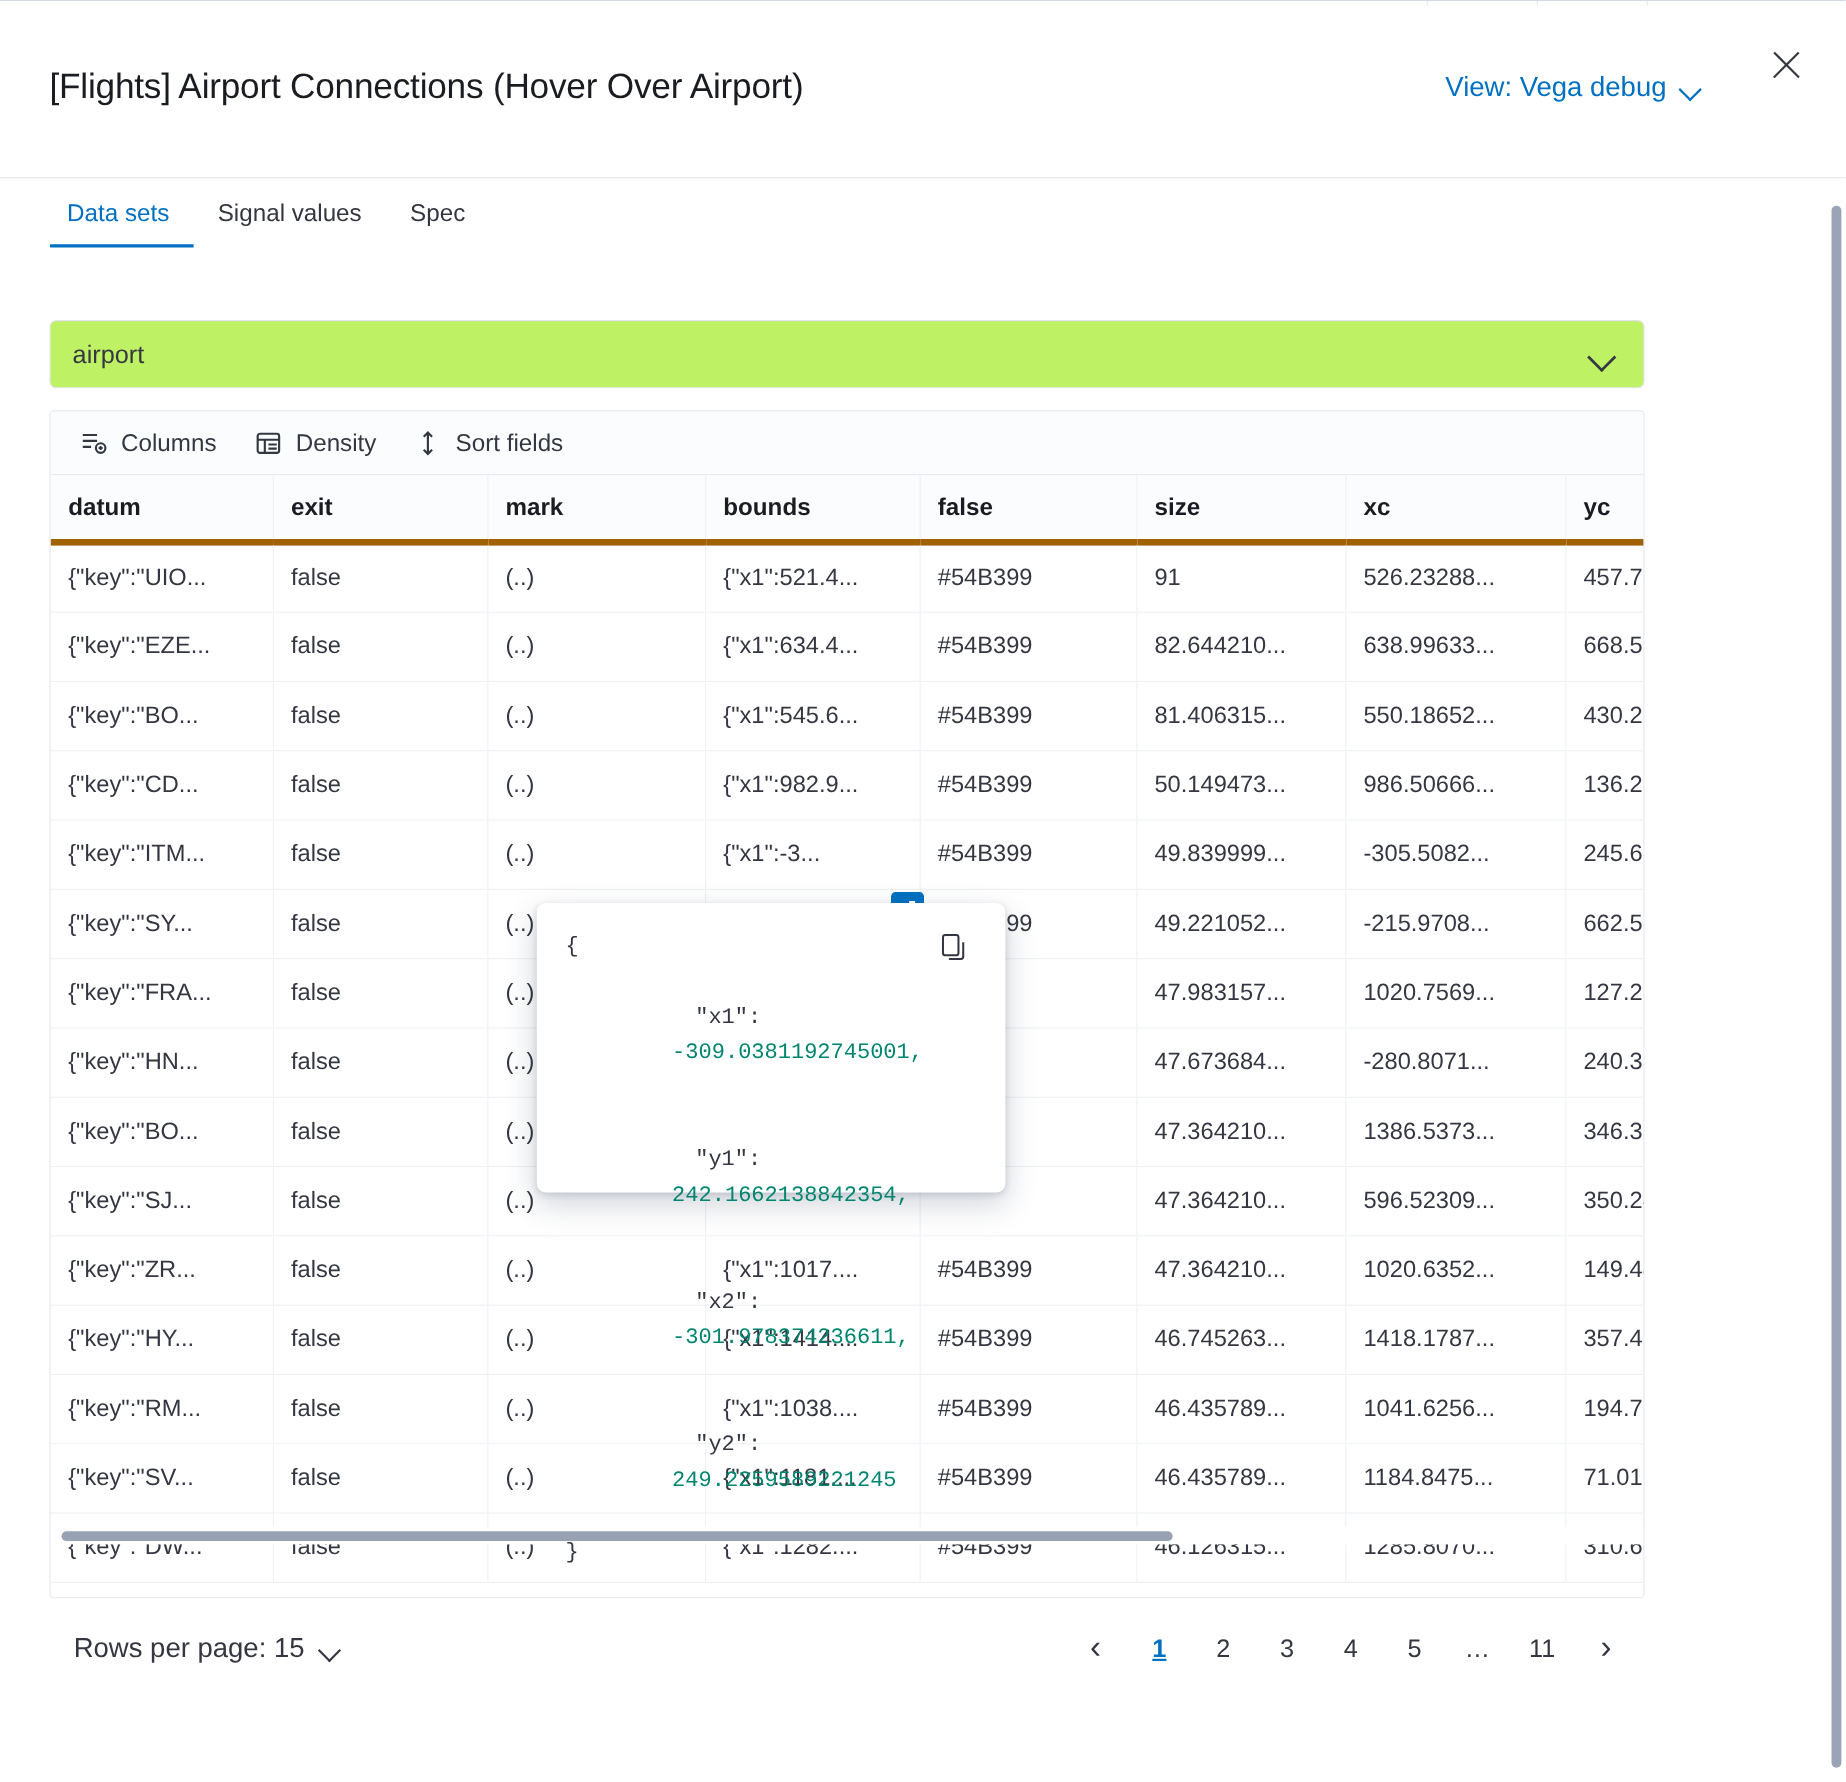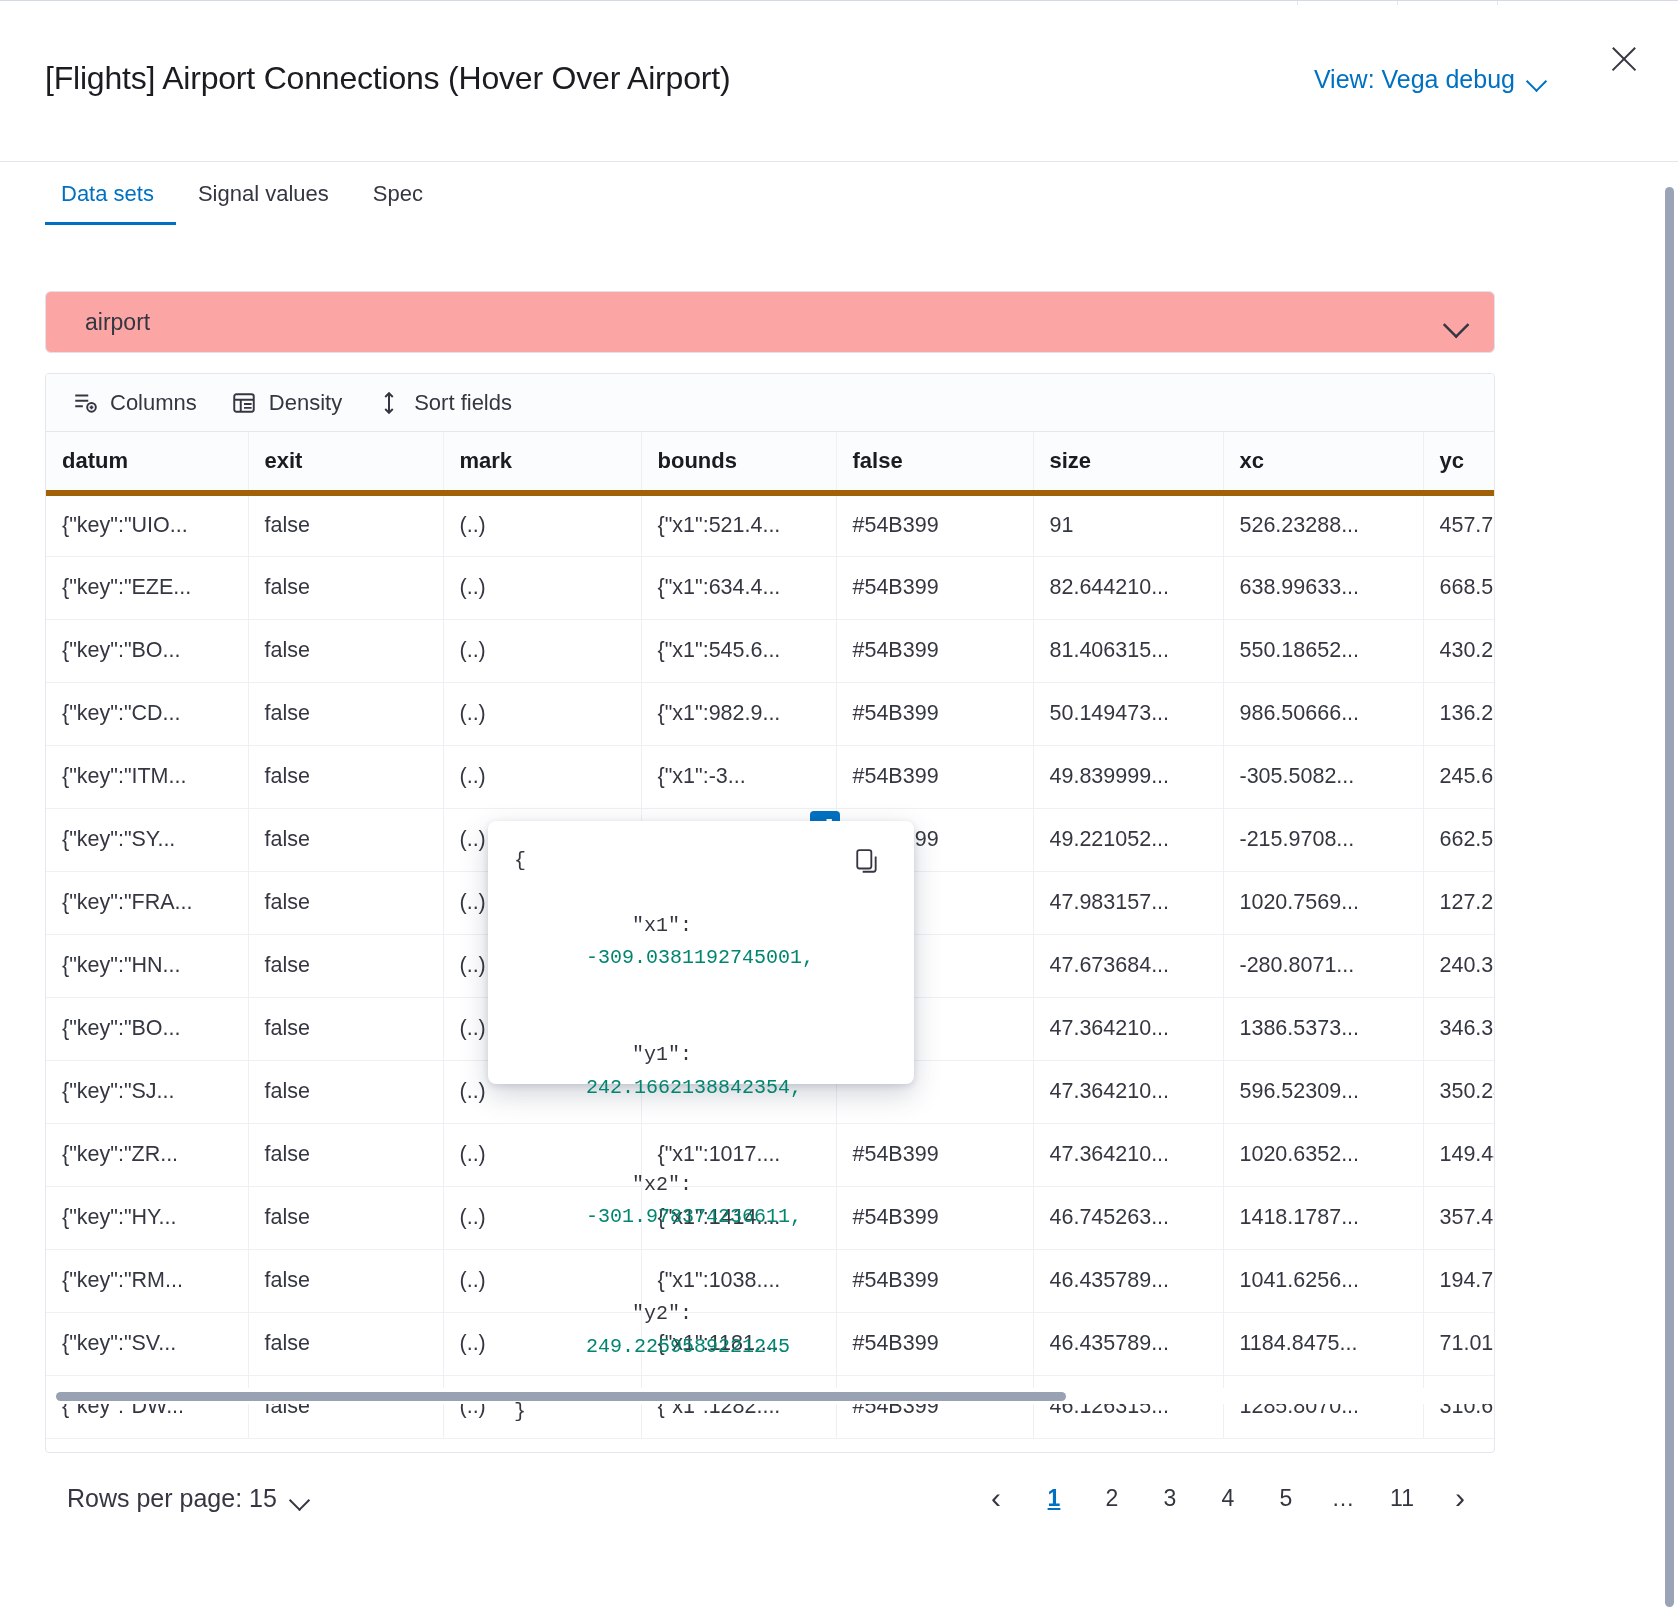--- a/index.html
+++ b/index.html
@@ -70,23 +70,23 @@
     cursor: pointer; white-space: nowrap;
   }
   .tab:first-child { padding-left: 16px; }
   .tab.active { color: #0071c2; box-shadow: inset 0 -3px 0 #0071c2; font-weight: 400; }
 
   
   .ds-select {
     position: absolute; top: 290px; left: 45px;
     width: 1450px; height: 62px;
     border: 1px solid #e0e3eb; border-radius: 6px;
-    background: #fca5a5;
+    background: #bef264;
     display: flex; align-items: center; justify-content: space-between;
-    padding: 0 20px 0 39px;
+    padding: 0 20px 0 20px;
     font-size: 23px; color: #343741;
     cursor: pointer;
   }
   .ds-select .chev { color:#343741; transform: scale(1.25); margin-right: 6px;}
 
   
   .grid-wrap {
     position: absolute; top: 372px; left: 45px;
     width: 1450px; height: 1080px;
     border: 1px solid #e5e7ee;
@@ -184,21 +184,21 @@
     font-size: 20px;
     color: #343741;
     z-index: 30;
   }
   .popover .copy-ico {
     position: absolute; right: 34px; top: 26px; width: 26px; height: 30px;
     cursor: pointer;
   }
   .json-line { white-space: pre; line-height: 1.62; }
   .json-key { color: #343741; }
-  .json-num { color: #00856f; }
+  .json-num { color: #00856f; margin-left: 25px; }
 
   
   .vscroll {
     position: absolute; right: 4px; top: 186px; width: 9px; height: 1420px;
     border-radius: 5px; background: #9aa4b6;
   }
 </style>
 </head>
 <body>
 

